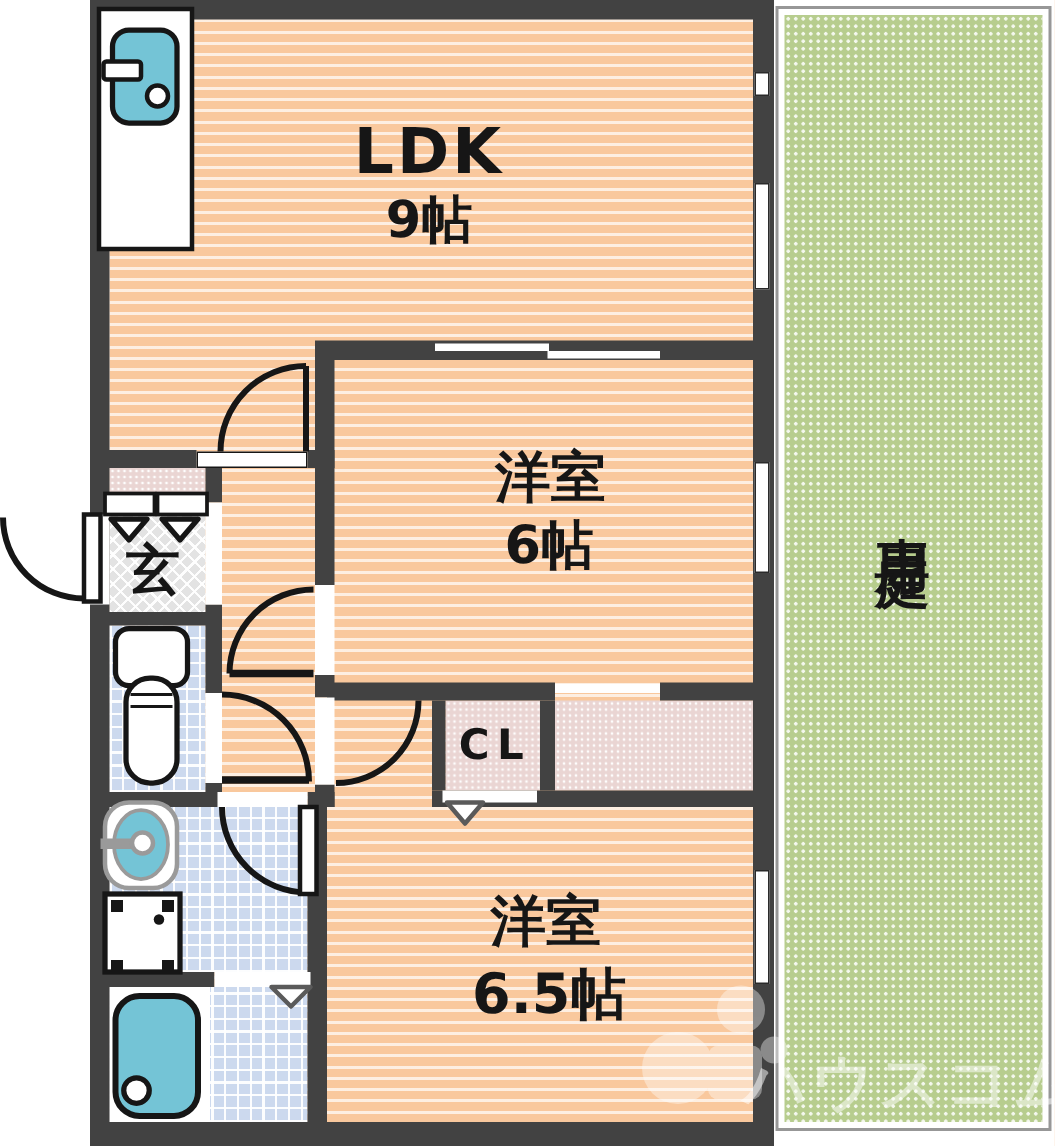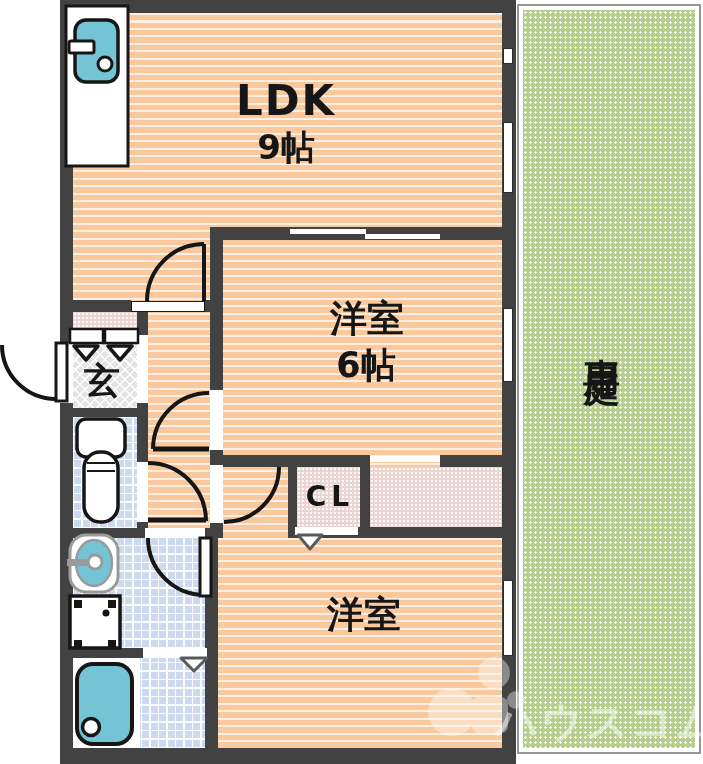--- a/index.html
+++ b/index.html
@@ -161,19 +161,20 @@
       <rect x="472" y="697" width="36" height="36" rx="7"></rect>
       <circle cx="516" cy="700" r="9"></circle>
     </g>
   </svg>
 
   <div class="lbl" style="left:286px;top:101px;font-size:42px;letter-spacing:2px;">LDK</div>
   <div class="lbl" style="left:286px;top:147px;font-size:34px;">9帖</div>
   <div class="lbl" style="left:367px;top:318px;font-size:37px;">洋室</div>
   <div class="lbl" style="left:366px;top:365px;font-size:35px;">6帖</div>
   <div class="lbl" style="left:364px;top:614px;font-size:37px;">洋室</div>
+  <div class="lbl" style="left:366px;top:663px;font-size:37px;">6.5帖</div>
   <div class="lbl" style="left:102px;top:381px;font-size:36px;">玄</div>
   <div class="lbl" style="left:330px;top:497px;font-size:28px;letter-spacing:5px;">CL</div>
   <div class="lbl-garden" style="left:583px;top:328px;font-size:37px;">専用庭</div>
 
   <div class="wm-text" style="left:608px;top:722px;font-size:42px;">ハウスコム</div>
 
 </div>
 
 </body></html>

